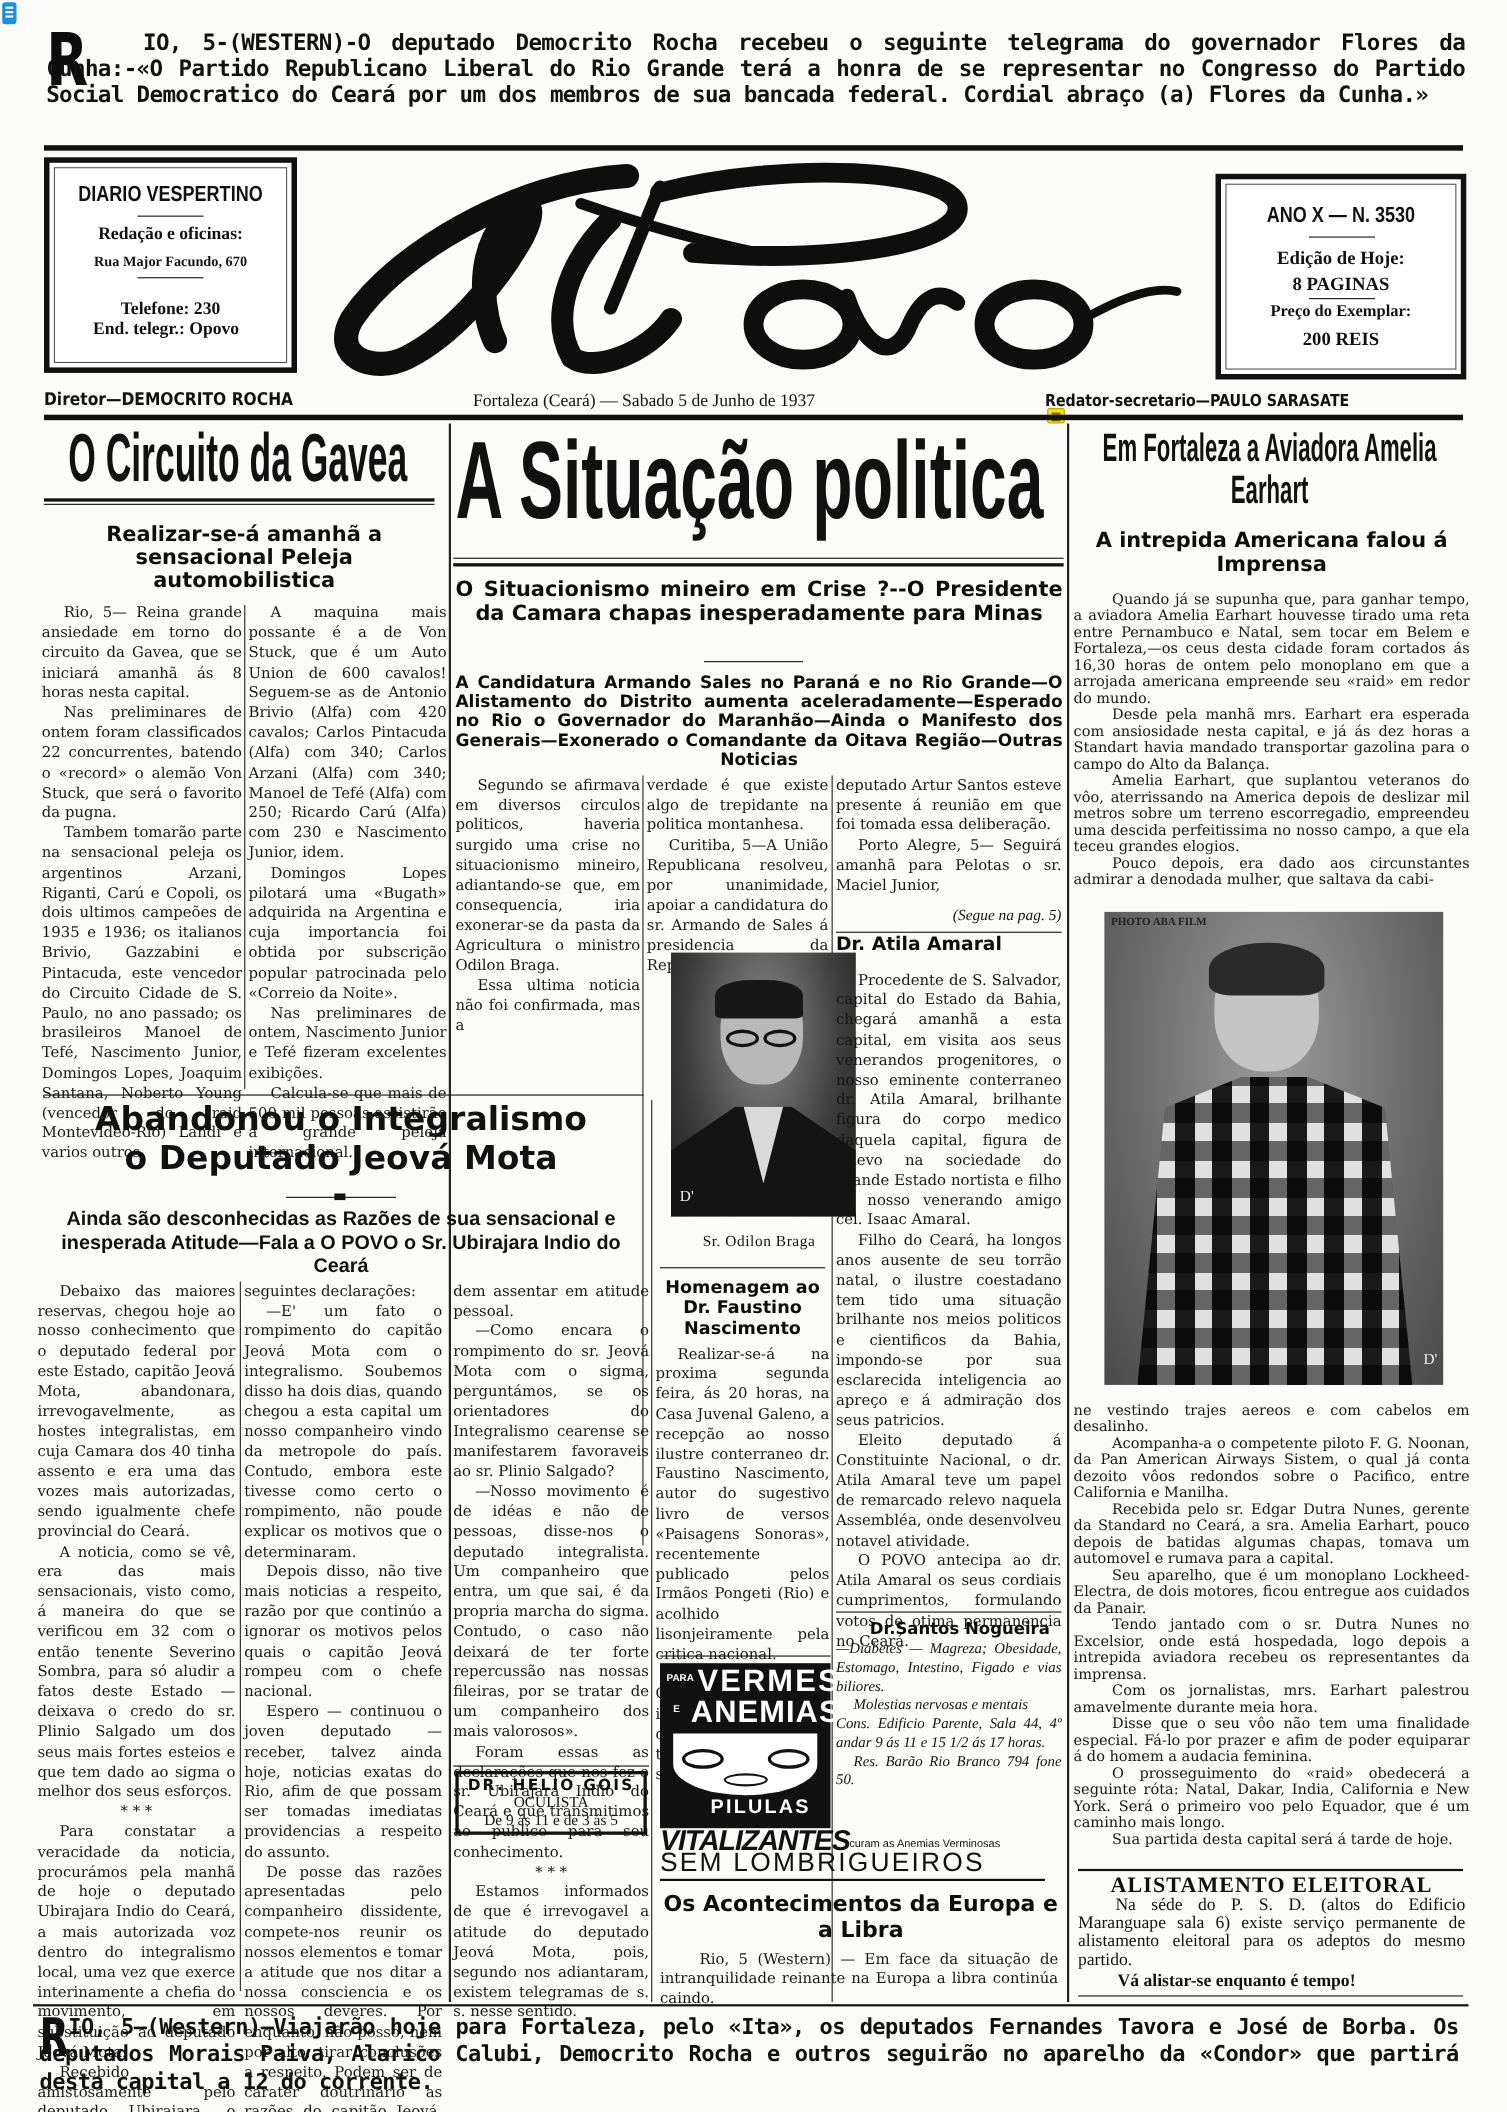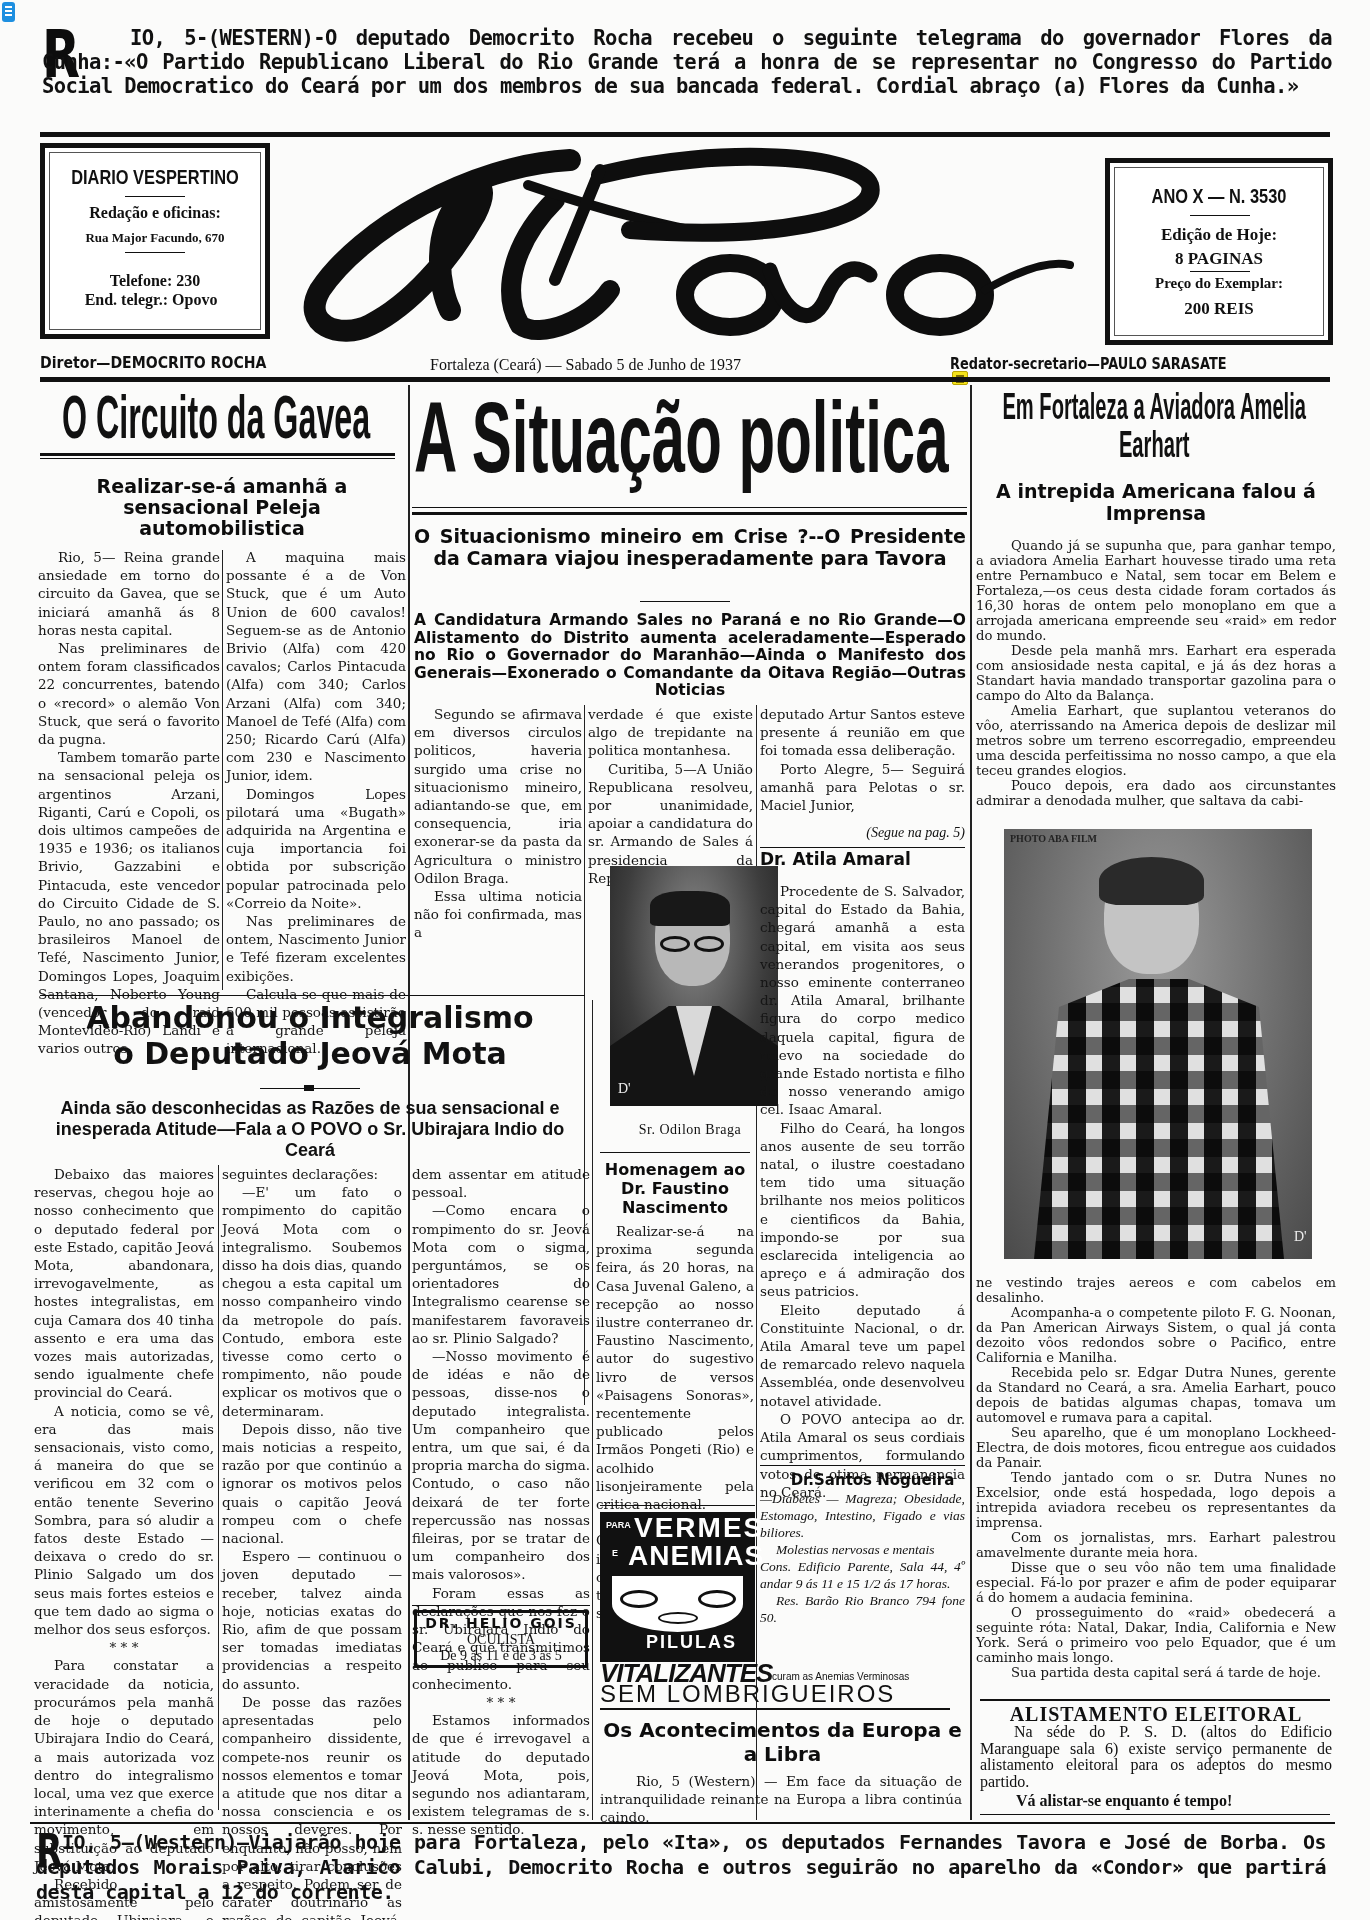--- a/index.html
+++ b/index.html
@@ -95,21 +95,21 @@
   <p>Nas preliminares de ontem, Nascimento Junior e Tefé fizeram excelentes exibições.</p>
   <p>Calcula-se que mais de 500 mil pessoas assistirão á grande peleja internacional.</p>
 </div>
 
 <div class="vr" style="left:408px;top:385px;height:1435px"></div>
 <div class="abs" style="left:412px;top:385px;width:555px;height:120px;overflow:hidden">
   <div class="abs sans" style="left:2px;top:-8px;font-size:100px;line-height:120px;font-weight:bold;white-space:nowrap;transform:scaleX(0.6);transform-origin:left top">A Situação politica</div>
 </div>
 <div class="rule" style="left:412px;top:507px;width:555px;height:1px"></div>
 <div class="rule" style="left:412px;top:512px;width:555px;height:3px"></div>
-<div class="abs hd-black" style="left:414px;top:525px;width:552px;font-size:19px;line-height:22px;text-align:justify;text-align-last:center">O Situacionismo mineiro em Crise ?--O Presidente da Camara viajou inesperadamente para Tavora</div>
+<div class="abs hd-black" style="left:414px;top:525px;width:552px;font-size:19px;line-height:22px;text-align:justify;text-align-last:center">O Situacionismo mineiro em Crise ?--O Presidente da Camara chapas inesperadamente para Minas</div>
 <div class="rule" style="left:640px;top:601px;width:90px;height:1px"></div>
 <div class="abs hd-black" style="left:414px;top:612px;width:552px;font-size:15.5px;line-height:17.6px;text-align:justify;text-align-last:center">A Candidatura Armando Sales no Paraná e no Rio Grande—O Alistamento do Distrito aumenta aceleradamente—Esperado no Rio o Governador do Maranhão—Ainda o Manifesto dos Generais—Exonerado o Comandante da Oitava Região—Outras Noticias</div>
 <div class="abs body-text" style="left:414px;top:705px;width:168px">
   <p>Segundo se afirmava em diversos circulos politicos, haveria surgido uma crise no situacionismo mineiro, adiantando-se que, em consequencia, iria exonerar-se da pasta da Agricultura o ministro Odilon Braga.</p>
   <p>Essa ultima noticia não foi confirmada, mas a</p>
 </div>
 <div class="vr" style="left:584px;top:705px;height:700px;width:1px"></div>
 <div class="abs body-text" style="left:588px;top:705px;width:165px">
   <p style="text-indent:0">verdade é que existe algo de trepidante na politica montanhesa.</p>
   <p>Curitiba, 5—A União Republicana resolveu, por unanimidade, apoiar a candidatura do sr. Armando de Sales á presidencia da Republica. O</p>

